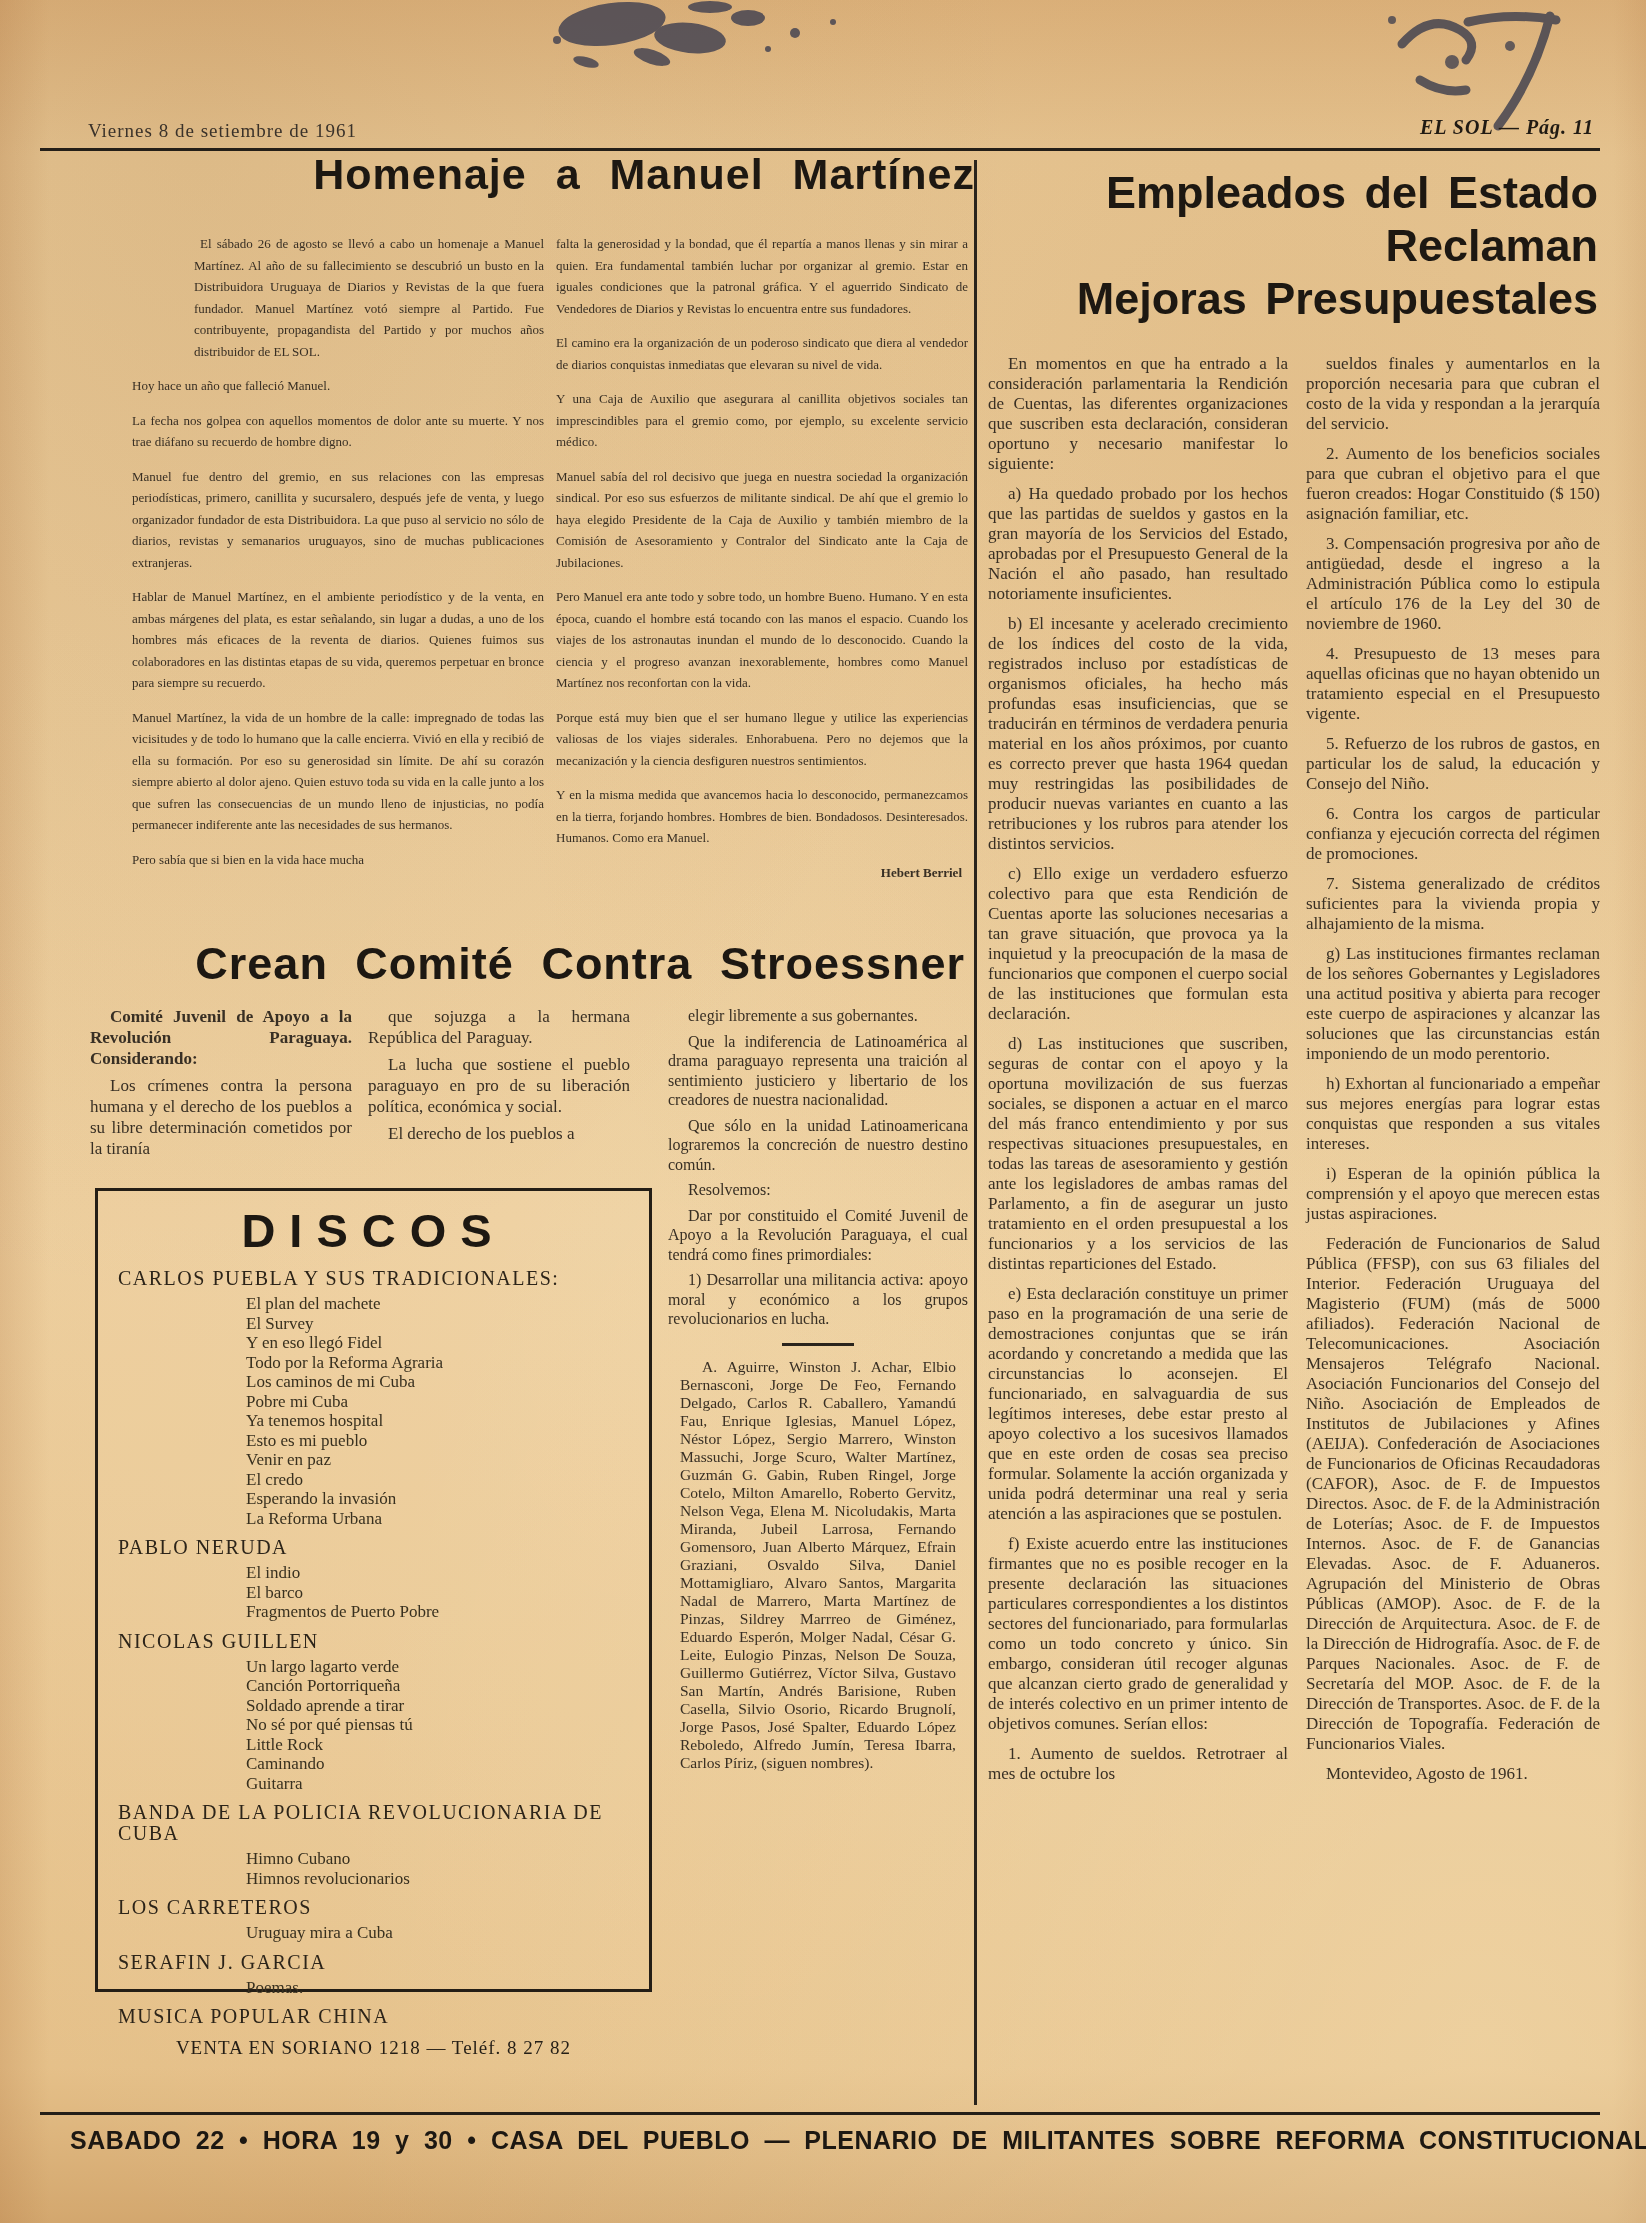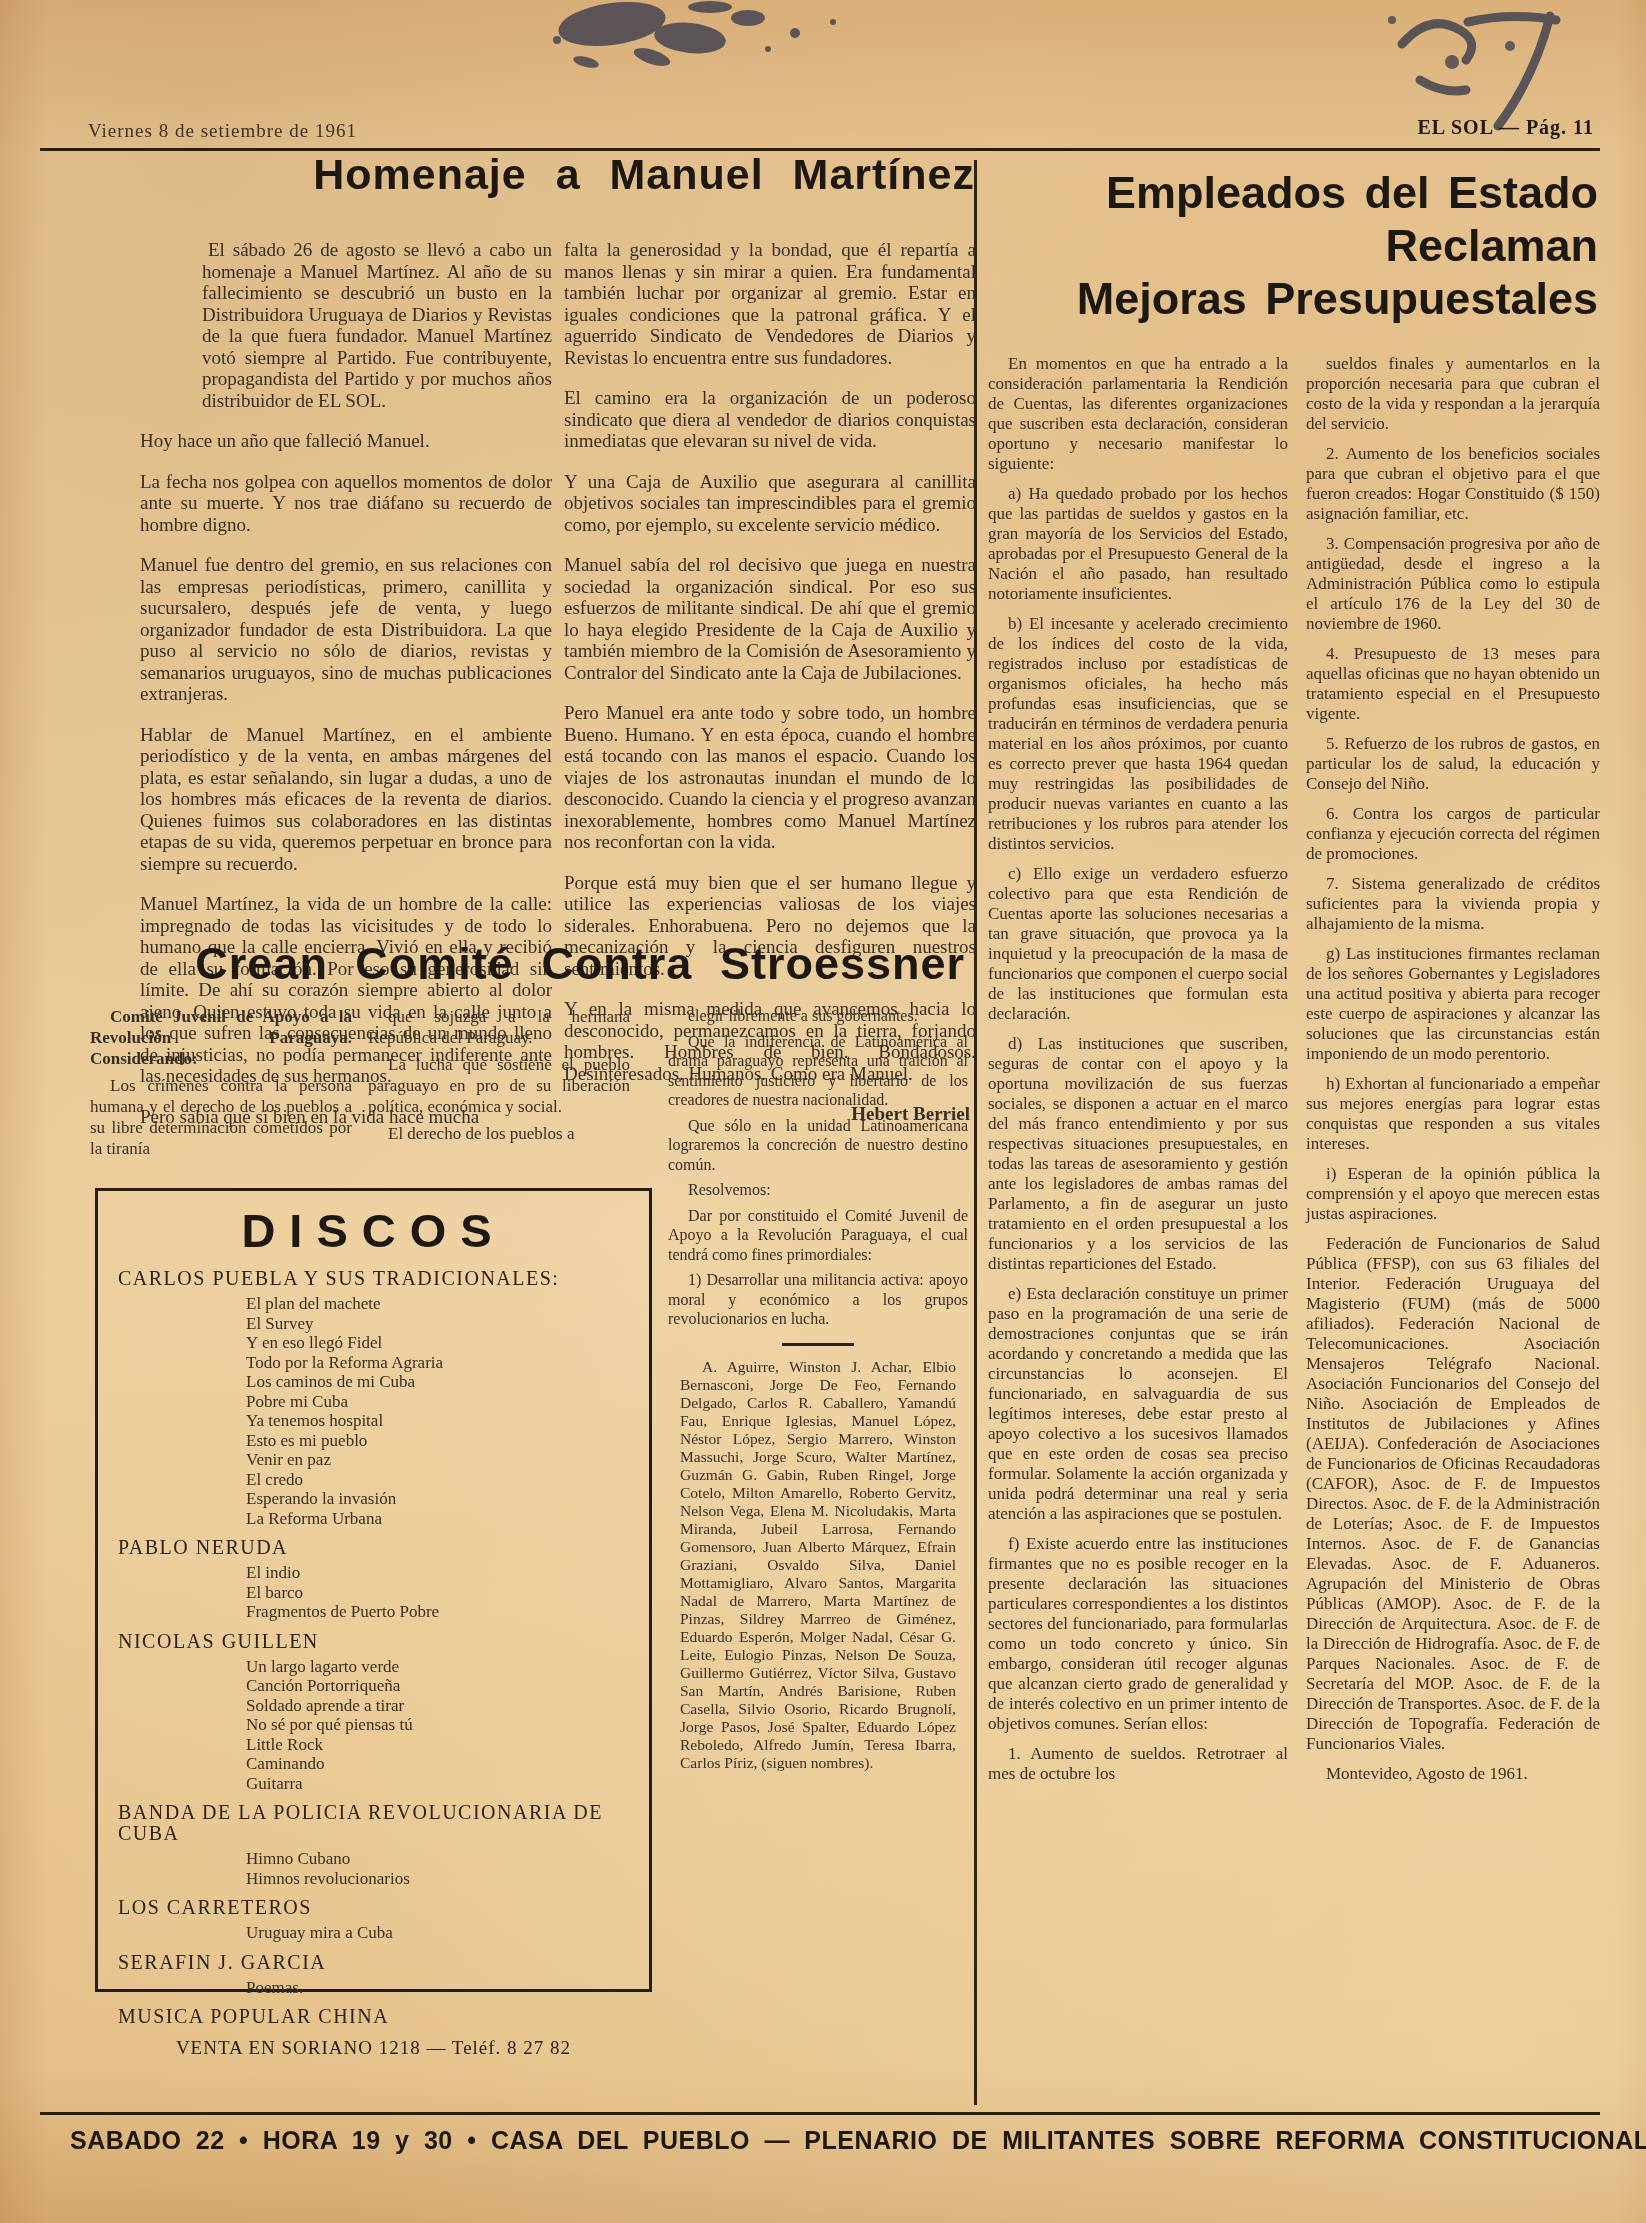--- a/index.html
+++ b/index.html
@@ -18,32 +18,32 @@
       linear-gradient(270deg, rgba(160,95,45,0.12), rgba(160,95,45,0) 2%),
       linear-gradient(180deg, #dcb27c 0%, #e7c693 7%, #eccd9c 55%, #e5c089 93%, #d3a76e 100%);
     font-family:"Liberation Serif", serif;
   }
   .abs{position:absolute;}
   .rule-h{background:#241f18;height:3px;}
   .rule-v{background:#2a241c;width:3px;}
 
   
   .hdr-date{left:88px;top:120px;font-size:19px;letter-spacing:1px;color:#3a322a;}
-  .hdr-mast{right:52px;top:116px;font-size:20px;font-weight:bold;letter-spacing:1px;color:#201a13;}
+  .hdr-mast{right:52px;top:116px;font-size:20px;font-weight:bold;letter-spacing:1px;color:#201a13;font-style:italic;}
 
   
   .headline{font-family:"Liberation Sans", sans-serif;font-weight:bold;color:#1d1812;text-align:right;}
   .h-homenaje{left:105px;top:150px;width:870px;font-size:43px;word-spacing:16px;letter-spacing:1px;}
   .h-empleados{left:986px;top:166px;width:612px;font-size:45px;line-height:53px;word-spacing:6px;}
   .h-stroessner{left:85px;top:938px;width:880px;font-size:45px;word-spacing:14px;letter-spacing:1px;}
 
   
   .col{position:absolute;text-align:justify;hyphens:none;}
   .col p{margin:0;text-indent:20px;}
-  .cols-homenaje{left:140px;top:220px;width:836px;display:flex;gap:12px;font-size:19px;line-height:21.5px;}
+  .cols-homenaje{left:132px;top:220px;width:836px;display:flex;gap:12px;font-size:13px;line-height:21.5px;}
   .cols-homenaje .c{flex:1;}
   .cols-homenaje .c1 p:first-child{padding-left:62px;text-indent:6px;}
   .byline{text-align:right;font-weight:bold;margin-top:6px;padding-right:6px;text-indent:0;}
 
   .col-emp{font-size:17px;line-height:20px;}
   .col-emp p{margin:0 0 10px;}
   .emp1{left:988px;top:354px;width:300px;}
   .emp2{left:1306px;top:354px;width:294px;}
   .closing{text-indent:26px;}
 

